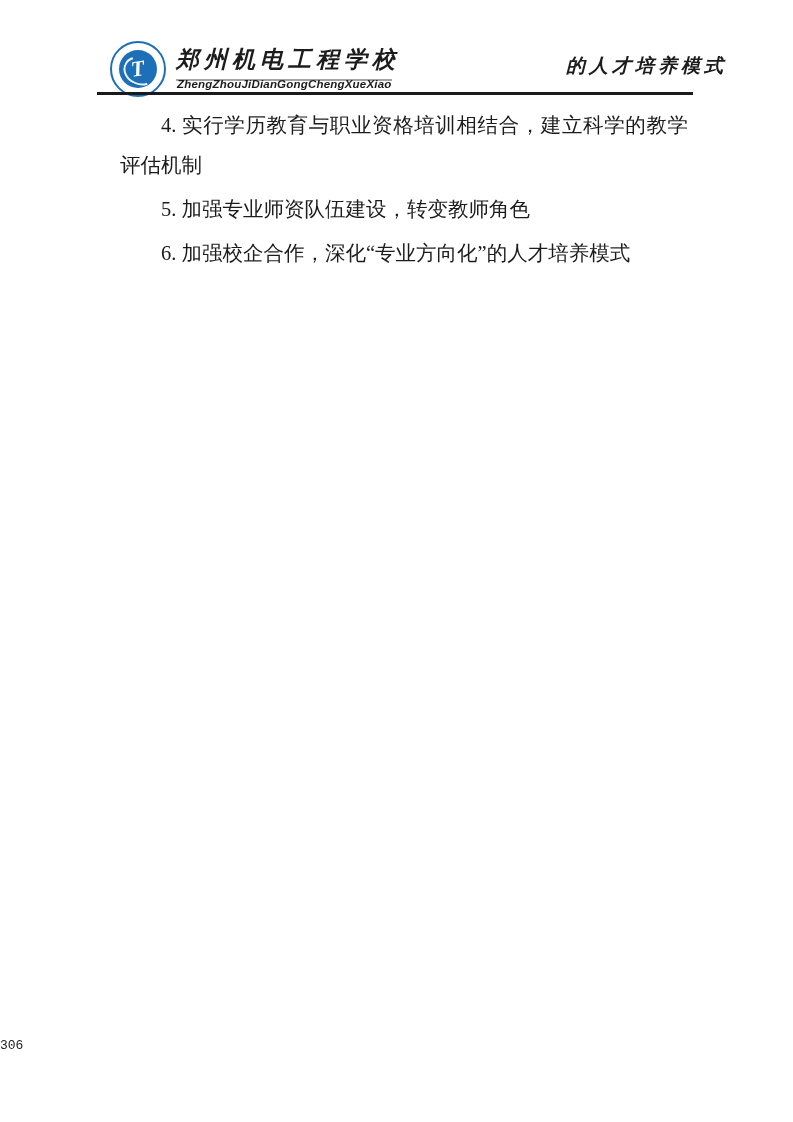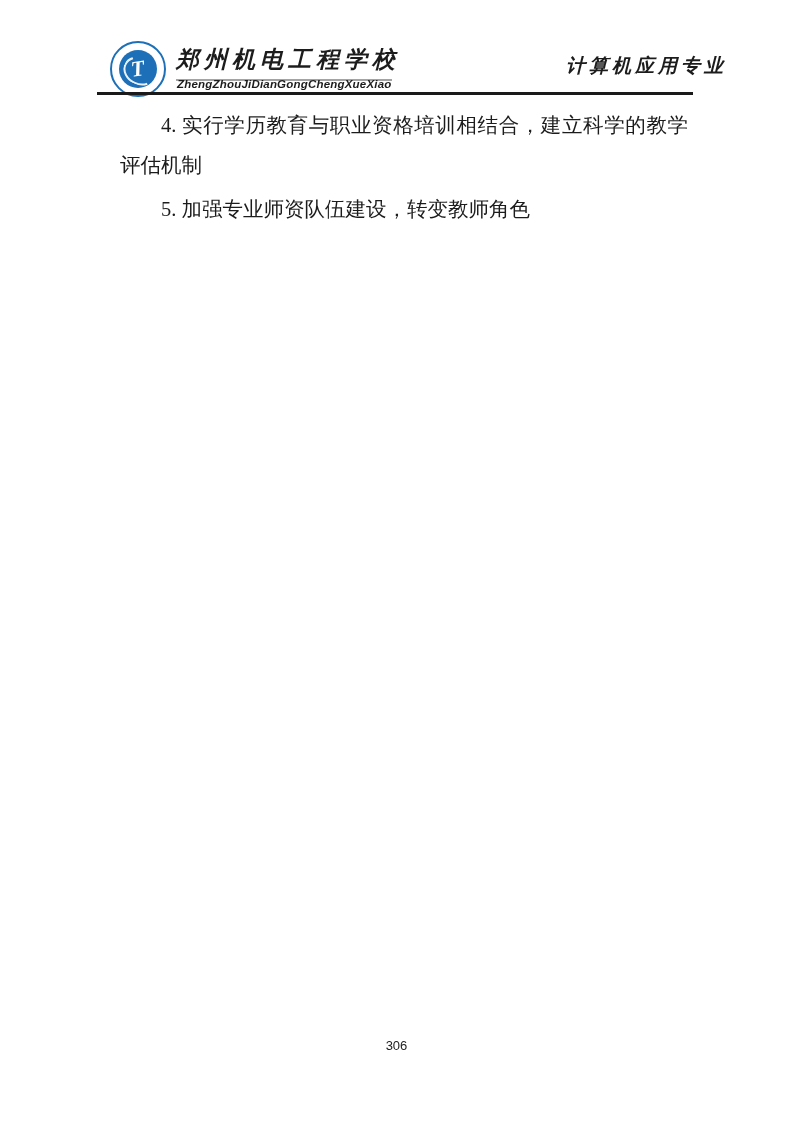--- a/index.html
+++ b/index.html
@@ -69,43 +69,43 @@
     position: absolute; left: 116px; top: 101px;
     width: 576px;
     font-size: 20.5px; line-height: 40px;
     text-align: justify;
   }
   .content p { margin: 4px; text-indent: 2em; }
 
   
   .page-number {
     position: absolute; left: 0; top: 1038px; width: 100%;
-    text-align: center;
-    font-family: Liberation Sans, sans-serif;
+    font-family: Liberation Mono, monospace;
     font-size: 13px; color: #222222;
   }
 </style>
 </head>
 <body>
 
 <div class="page">
 
   <div class="header">
     <div class="logo">
       <div class="logo-inner">
         <div class="logo-swoosh"></div>
         <span class="logo-letter">T</span>
       </div>
     </div>
     <div class="school-name">郑州机电工程学校</div>
     <div class="school-pinyin">ZhengZhouJiDianGongChengXueXiao</div>
-    <div class="major-title">计算机应用专业</div>
+    <div class="major-title">的人才培养模式</div>
     <div class="header-rule"></div>
   </div>
 
   <div class="content">
       <p class="para heading">4. 实行学历教育与职业资格培训相结合，建立科学的教学评估机制</p>
       <p class="para heading">5. 加强专业师资队伍建设，转变教师角色</p>
+      <p class="para heading">6. 加强校企合作，深化“专业方向化”的人才培养模式</p>
     </div>
 
   <div class="page-number">306</div>
 
 </div>
 
 </body></html>

